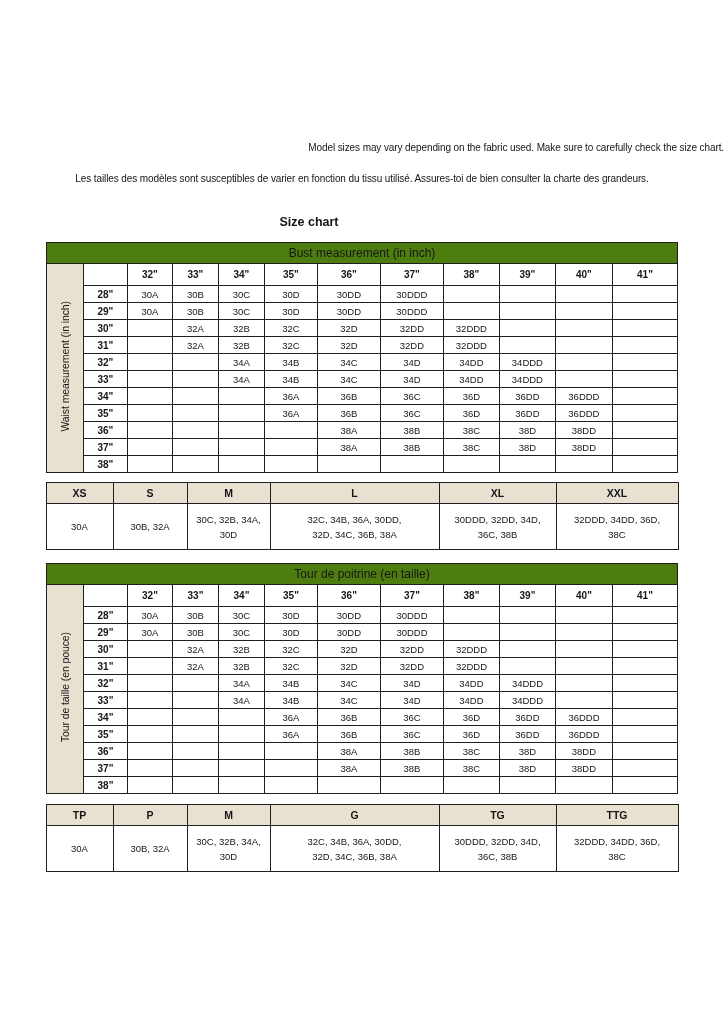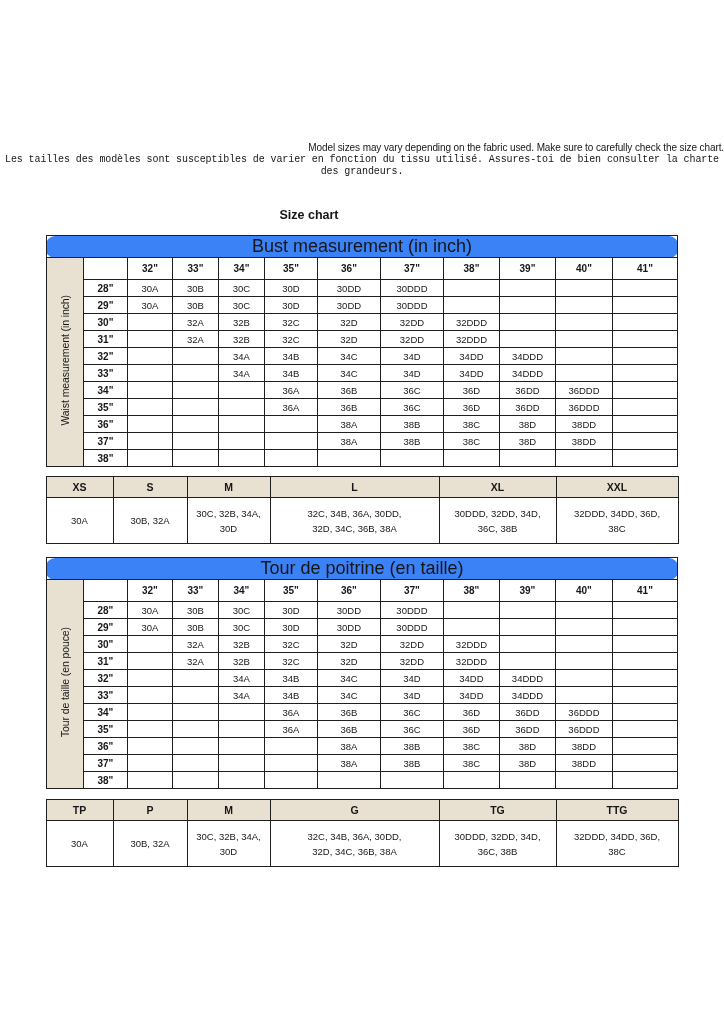--- a/index.html
+++ b/index.html
@@ -3,30 +3,30 @@
 <meta charset="utf-8">
 <style>
   html,body{margin:0;padding:0;}
   body{
     width:724px;height:1024px;background:#ffffff;color:#161616;
     font-family:"Liberation Sans", sans-serif;
     -webkit-font-smoothing:antialiased;position:relative;overflow:hidden;
   }
   .note{width:724px;text-align:center;font-size:10px;letter-spacing:-0.1px;line-height:12px;}
   .note-en{padding-top:142px;text-align:right;}
-  .note-fr{font-family:Liberation Mono, monospace;}
+  .note-fr{margin-top:19px;}
   .section-title{width:618px;text-align:center;font-weight:700;font-size:12.5px;}
   .title-1{margin-top:30px;}
   .title-2{margin-top:16px;}
   table{border-collapse:collapse;table-layout:fixed;width:632px;margin:0 auto;
         border:1.5px solid #1f1f1f;}
   td,th{border:1px solid #1f1f1f;text-align:center;vertical-align:middle;padding:0;
         overflow:hidden;white-space:nowrap;}
   .grid{margin-top:13px;}
-  .band{background:#3b82f6;height:20px;font-size:18px;font-weight:400;border-radius:9px;}
+  .band{background:#4d7c0f;height:20px;font-size:12px;font-weight:400;}
   .vcell{background:#e8e0d1;}
   .vtext{writing-mode:vertical-rl;transform:rotate(180deg);font-size:10.5px;font-weight:400;
          letter-spacing:-0.1px;display:inline-block;}
   .colhdr{height:21px;font-size:10px;font-weight:700;}
   .corner{background:#ffffff;}
   .rowhdr{font-size:10px;font-weight:700;}
   .cell{height:16px;font-size:9.5px;font-weight:400;}
   .conv{margin-top:9px;}
   .conv th{height:20px;background:#e8e0d1;font-size:10.5px;font-weight:700;}
   .conv td{height:45px;font-size:9.5px;line-height:15px;white-space:pre-line;padding:0 6px;}

